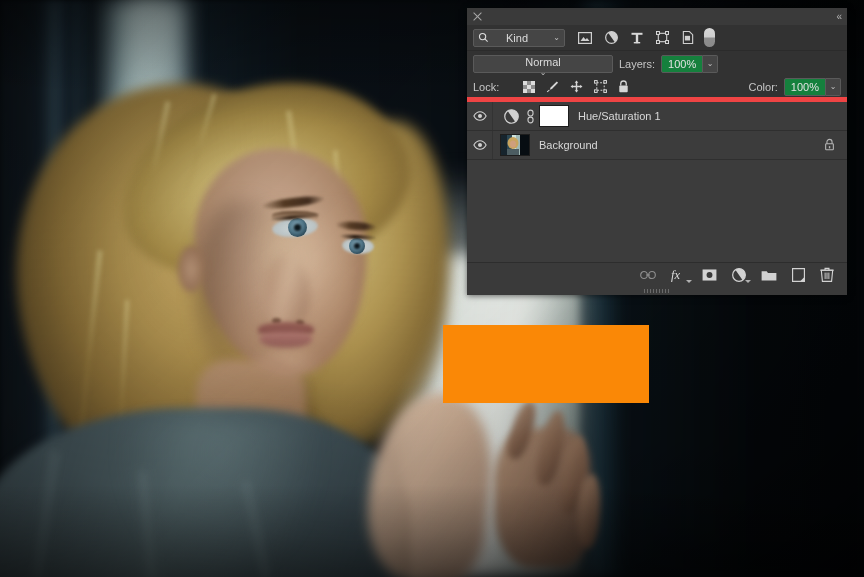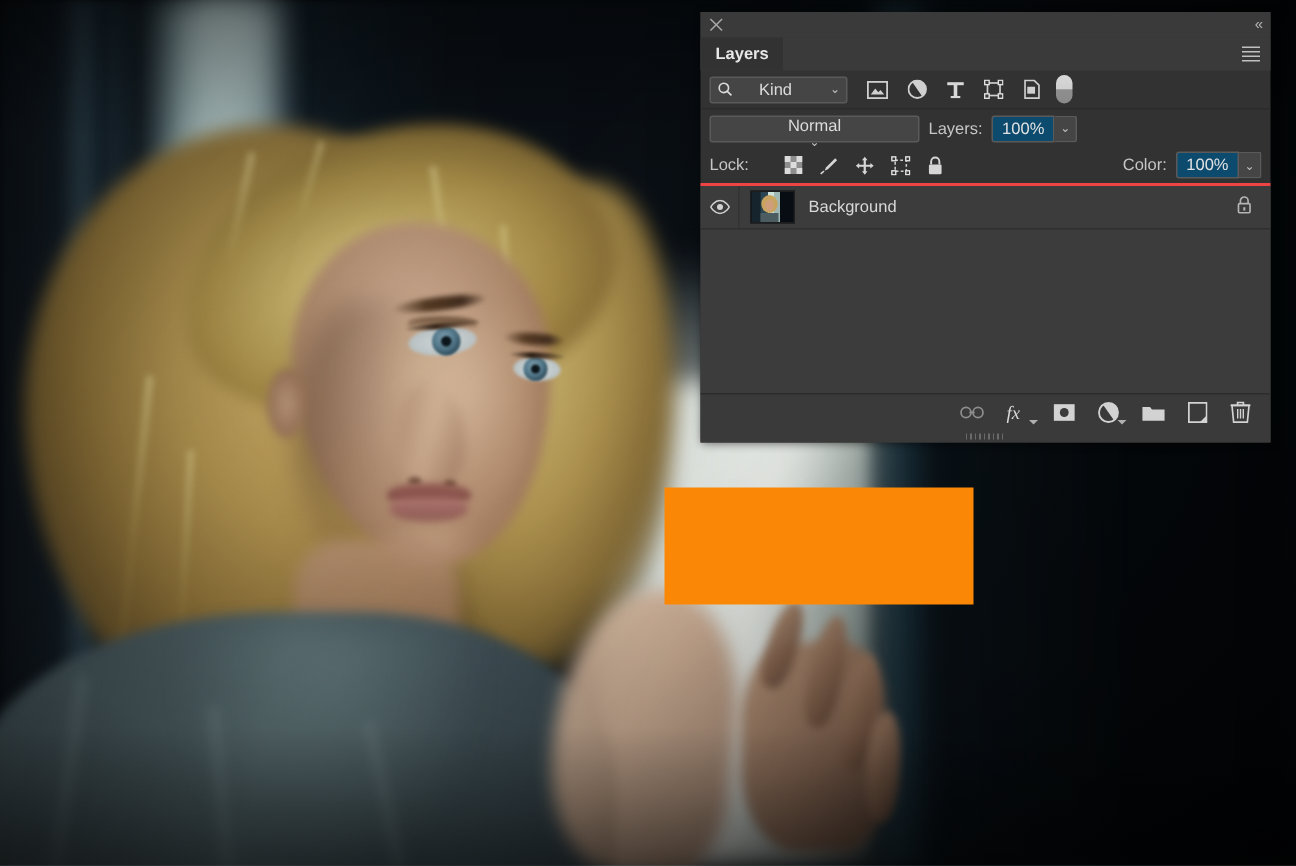--- a/index.html
+++ b/index.html
@@ -324,36 +324,36 @@
   }
   .blend-select {
     width: 140px; height: 18px;
     background: #454545; border: 1px solid #5a5a5a; border-radius: 2px;
     display: flex; align-items: center; padding: 0 4px;
     cursor: pointer; color: #dcdcdc; flex-direction: column;
   }
   .blend-select .lbl { flex: 1; }
   .field-label { color: #c6c6c6; }
   .num-field {
-    height: 18px; background: #0c4a6e; border: 1px solid #5a5a5a; border-radius: 2px;
+    height: 18px; background: #15803d; border: 1px solid #5a5a5a; border-radius: 2px;
     display: flex; align-items: center; justify-content: center;
     padding: 0 6px; color: #e2e2e2; cursor: text; min-width: 38px;
   }
   .num-caret {
     width: 15px; height: 18px; background: #454545;
     border: 1px solid #5a5a5a; border-left: none; border-radius: 0 2px 2px 0;
     display: flex; align-items: center; justify-content: center; cursor: pointer;
   }
   .num-group { display: flex; }
   .num-group .num-field { border-radius: 2px 0 0 2px; }
 
   
   .lock-row {
     height: 26px; display: flex; align-items: center; padding: 0 6px; gap: 16px;
-    border-bottom: 2px solid #ef4444;
+    border-bottom: 5px solid #ef4444;
     flex: 0 0 auto;
   }
   .lock-icons { display: flex; align-items: center; gap: 11px; margin-left: 8px; }
   .lkicon { cursor: pointer; display: flex; align-items: center; }
 
   
   .layer-list { flex: 1 1 auto; background: #3c3c3c; overflow: hidden; }
   .layer-row {
     height: 29px; display: flex; align-items: center;
     border-bottom: 1px solid #2f2f2f;
@@ -494,32 +494,20 @@
 
   <div id="orange-rect" style="background: rgb(250, 136, 6);"></div>
 
   <div id="layers-panel">
 
     <div class="panel-titlebar">
       <div class="close-x"></div>
       <div class="collapse-arrows">«</div>
     </div>
 
-    <div class="tab-row">
-      <div class="tab">
-        <span>Layers</span>
-      </div>
-      <div class="tab-filler"></div>
-      <div class="panel-menu">
-        <i></i>
-          <i></i>
-          <i></i>
-          <i></i>
-      </div>
-    </div>
 
     <div class="filter-row">
       <div class="kind-select">
         <svg width="11" height="11" viewBox="0 0 12 12">
           <circle cx="5" cy="5" r="3.4" fill="none" stroke="#dcdcdc" stroke-width="1.2"></circle>
           <line x1="7.5" y1="7.5" x2="10.5" y2="10.5" stroke="#dcdcdc" stroke-width="1.2"></line>
         </svg>
         <span class="lbl">Kind</span>
         <span class="caret">⌄</span>
       </div>
@@ -623,20 +611,44 @@
           <div class="num-field">100%</div>
           <div class="num-caret">
             <span class="caret">⌄</span>
           </div>
         </div>
       </div>
     </div>
 
     <div class="layer-list">
 
+      <div class="layer-row">
+        <div class="eye-cell">
+          <svg width="14" height="10" viewBox="0 0 16 11">
+            <path d="M8 0.6 C3.6 0.6 1 5.5 1 5.5 S3.6 10.4 8 10.4 S15 5.5 15 5.5 S12.4 0.6 8 0.6 Z" fill="none" stroke="#d2d2d2" stroke-width="1.2"></path>
+            <circle cx="8" cy="5.5" r="2.3" fill="#d2d2d2"></circle>
+          </svg>
+        </div>
+        <div class="thumbs">
+          <span style="display:flex;align-items:center;width:22px;justify-content:center;">
+            <svg width="15" height="15" viewBox="0 0 16 16">
+              <circle cx="8" cy="8" r="7.2" fill="none" stroke="#d2d2d2" stroke-width="1.3"></circle>
+              <path d="M8 0.8 A7.2 7.2 0 0 1 8 15.2 Z" fill="#d2d2d2" transform="rotate(-35 8 8)"></path>
+            </svg>
+          </span>
+          <span class="link-icon">
+            <svg width="9" height="15" viewBox="0 0 10 16">
+              <rect x="2.2" y="1" width="5.6" height="6.4" rx="2.8" fill="none" stroke="#c8c8c8" stroke-width="1.3"></rect>
+              <rect x="2.2" y="8.6" width="5.6" height="6.4" rx="2.8" fill="none" stroke="#c8c8c8" stroke-width="1.3"></rect>
+            </svg>
+          </span>
+          <div class="thumb" style="background:#ffffff;"></div>
+        </div>
+        <span class="layer-name">Hue/Saturation 1</span>
+      </div>
 
 
       <div class="layer-row">
         <div class="eye-cell">
           <svg width="14" height="10" viewBox="0 0 16 11">
             <path d="M8 0.6 C3.6 0.6 1 5.5 1 5.5 S3.6 10.4 8 10.4 S15 5.5 15 5.5 S12.4 0.6 8 0.6 Z" fill="none" stroke="#d2d2d2" stroke-width="1.2"></path>
             <circle cx="8" cy="5.5" r="2.3" fill="#d2d2d2"></circle>
           </svg>
         </div>
         <div class="thumbs">

